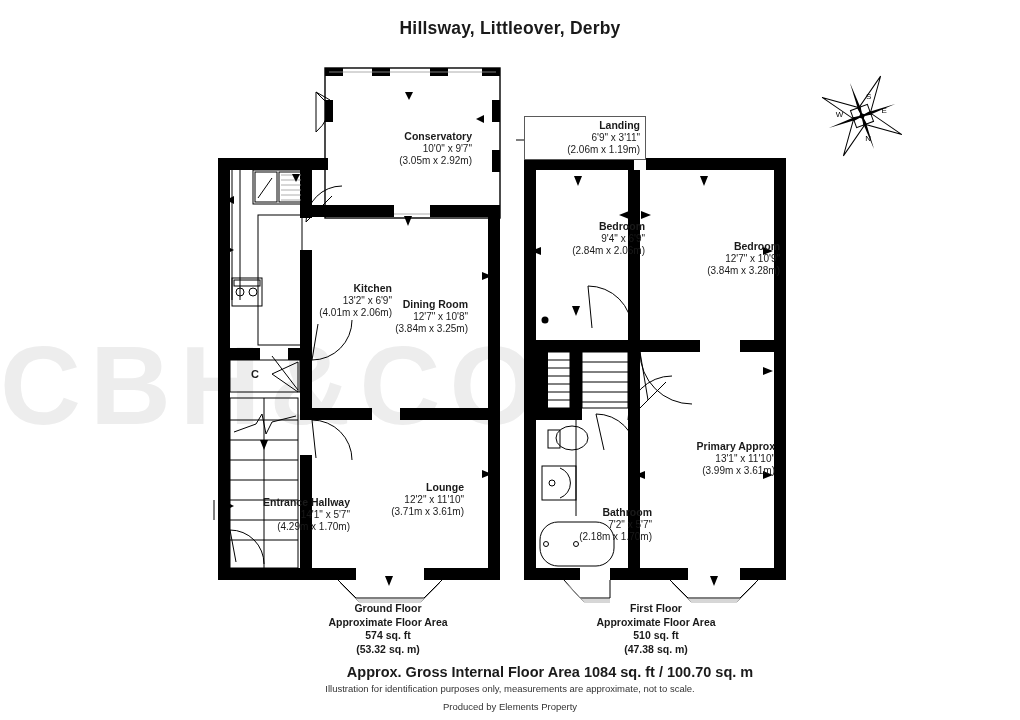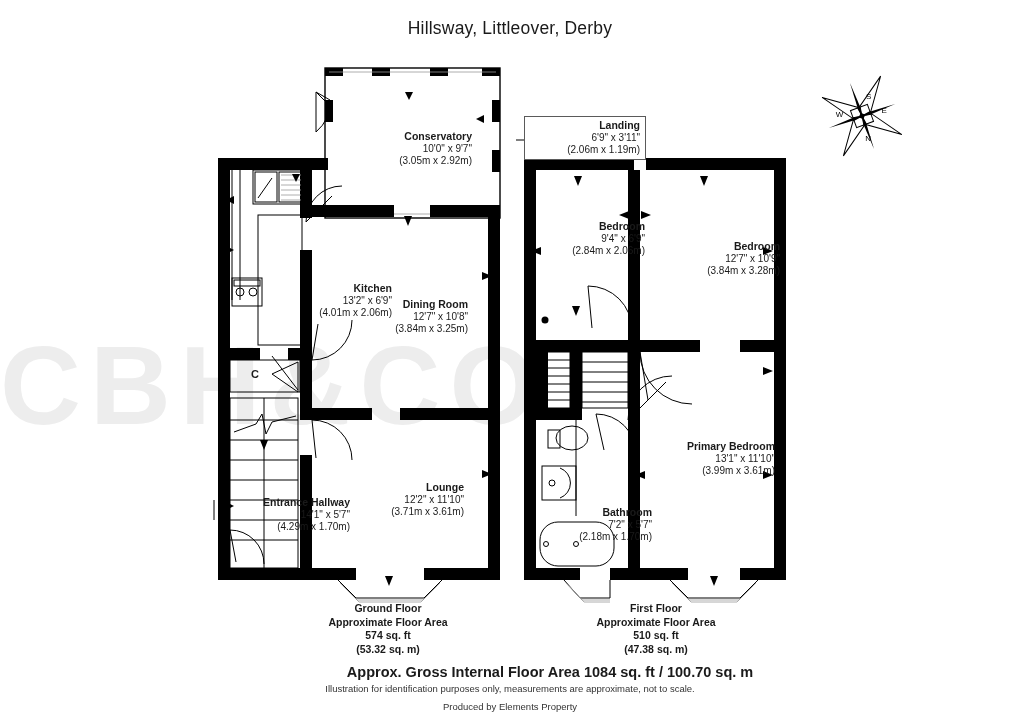--- a/index.html
+++ b/index.html
@@ -2,21 +2,21 @@
 <html><head>
 <meta charset="utf-8">
 <style>
   html,body{margin:0;padding:0;background:#ffffff;}
   body{width:1020px;height:720px;position:relative;overflow:hidden;
        font-family:"Liberation Sans",sans-serif;color:#1a1a1a;}
   #stage{position:absolute;left:0;top:0;width:1020px;height:720px;}
 
   
   .ttl{position:absolute;left:0;top:18px;width:1020px;text-align:center;
-       font-size:17.5px;font-weight:normal;letter-spacing:.2px;}
+       font-size:17.5px;font-weight:bold;letter-spacing:.2px;}
   .rm{position:absolute;text-align:right;line-height:1.22;white-space:nowrap;}
   .rm .n{font-size:10.5px;font-weight:bold;}
   .rm .d{font-size:10px;}
   .boxed{border:1px solid #5a5a5a;background:#fff;padding:2px 5px 3px;}
   .ft{position:absolute;text-align:center;white-space:nowrap;line-height:1.3;}
   .ft .b{font-size:10.5px;font-weight:bold;}
   .cap{position:absolute;width:1020px;text-align:center;white-space:nowrap;}
   .cap.t1{font-size:14.5px;font-weight:bold;padding-left:40px;}
   .cap.t2{font-size:9.5px;color:#333;}
   .cap.t3{font-size:9.5px;color:#333;}
@@ -338,21 +338,21 @@
     <div class="d">(2.84m x 2.06m)</div>
   </div>
 
   <div class="rm" style="left:660px;top:240px;width:120px;">
     <div class="n">Bedroom</div>
     <div class="d">12'7" x 10'9"</div>
     <div class="d">(3.84m x 3.28m)</div>
   </div>
 
   <div class="rm" style="left:640px;top:440px;width:135px;">
-    <div class="n">Primary Bedroom</div>
+    <div class="n">Primary Approx</div>
     <div class="d">13'1" x 11'10"</div>
     <div class="d">(3.99m x 3.61m)</div>
   </div>
 
   <div class="rm" style="left:544px;top:482px;width:108px;margin-top:24px;">
     <div class="n">Bathroom</div>
     <div class="d">7'2" x 5'7"</div>
     <div class="d">(2.18m x 1.70m)</div>
   </div>
 

